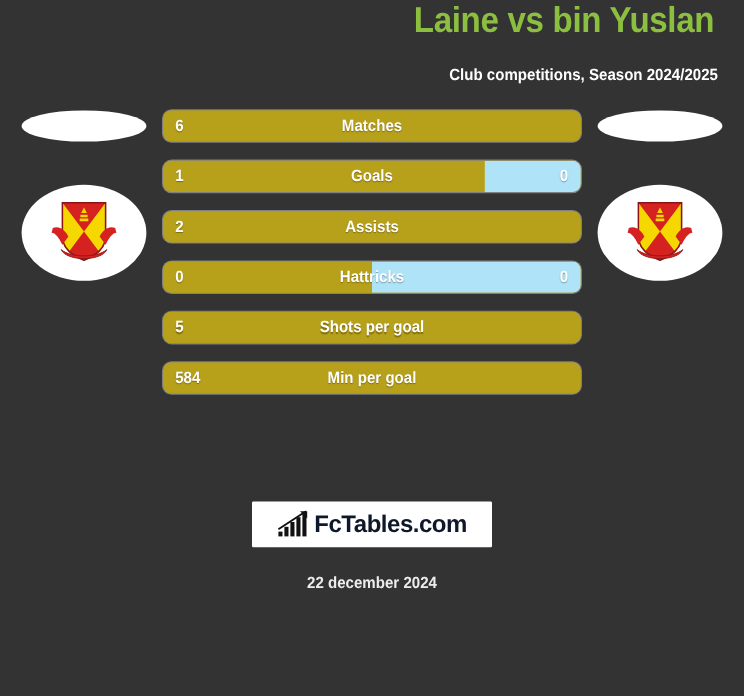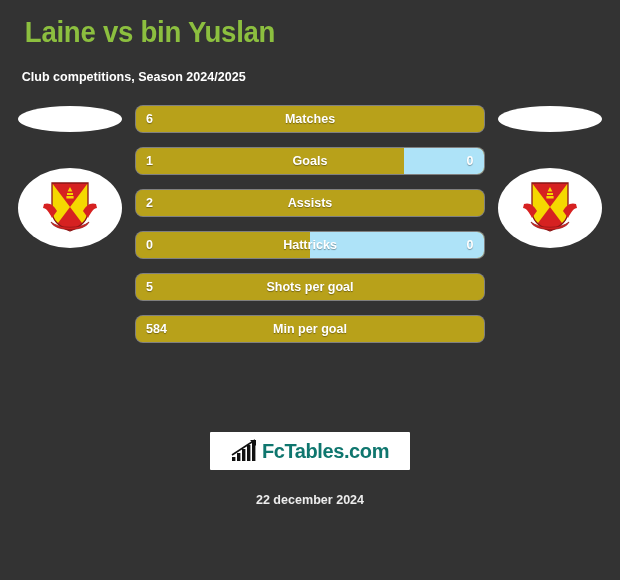--- a/index.html
+++ b/index.html
@@ -8,22 +8,21 @@
     width: 620px;
     height: 580px;
     background: #333333;
     font-family: "Liberation Sans", sans-serif;
     overflow: hidden;
     position: relative;
   }
 
   
   .header {
-    padding-top: 14px;
-    text-align: left;
+    text-align: right;
   }
   .title {
     font-size: 30px;
     font-weight: bold;
     color: #8CBF3F;
     letter-spacing: -0.3px;
     line-height: 36px;
     transform: scaleX(0.92);
   }
   .subtitle {
@@ -133,21 +132,21 @@
     gap: 5px;
     background: #FFFFFF;
     width: 200px;
     height: 38px;
     margin-top: 26px;
     border-radius: 1px;
   }
   .logo-text {
     font-size: 20px;
     font-weight: bold;
-    color: #0f766e;
+    color: #0f172a;
     letter-spacing: -0.4px;
   }
   .logo-icon { display: block; }
 
   .date {
     margin-top: 22px;
     font-size: 13.5px;
     font-weight: bold;
     color: #EDEDED;
     transform: scaleX(0.93);

